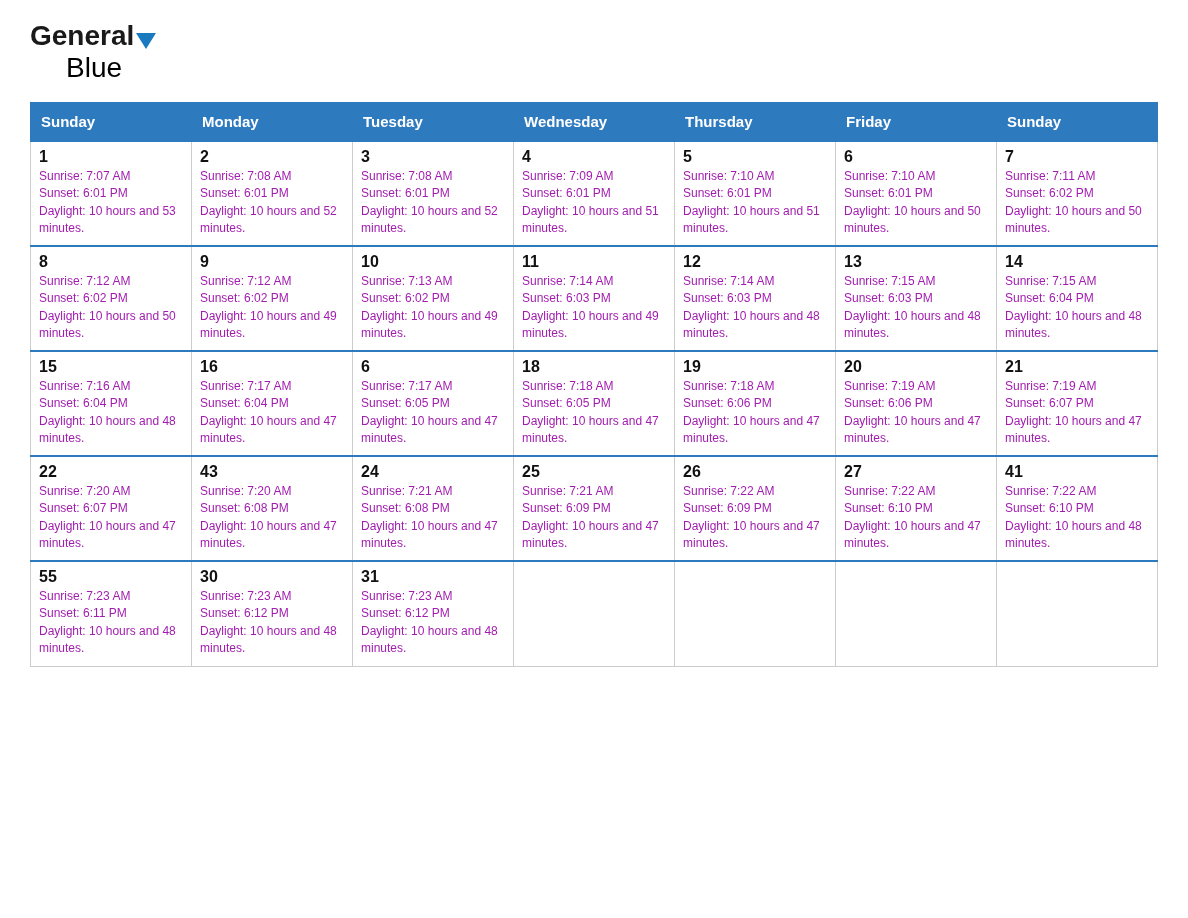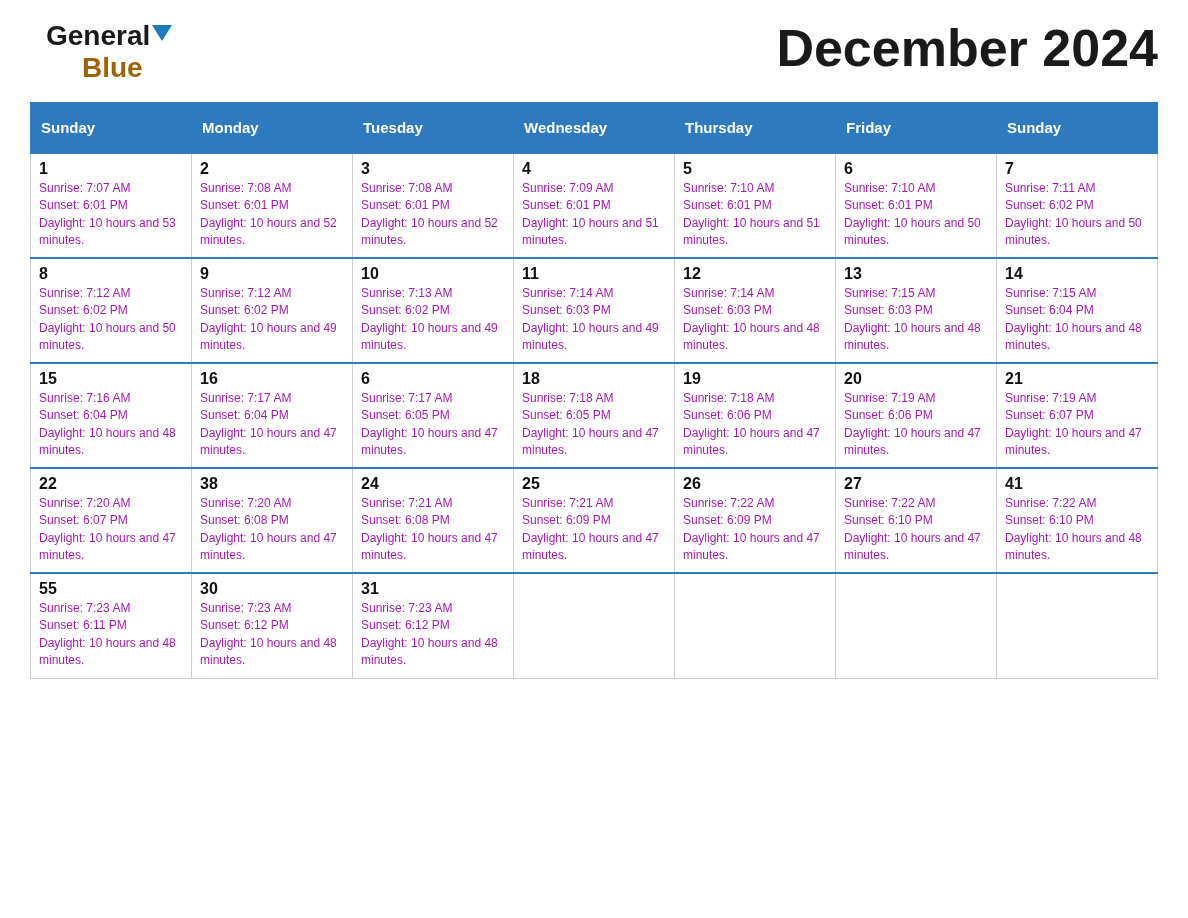--- a/index.html
+++ b/index.html
@@ -23,40 +23,39 @@
       flex-direction: column;
       align-items: flex-start;
     }
     .logo-text-general {
       font-size: 28px;
       font-weight: bold;
       color: #1a1a1a;
     }
     .logo-text-blue {
       font-size: 28px;
-      font-weight: bold;
-      color: #a16207;
+      font-weight: normal;
+      color: #000000;
       margin-left: 36px;
     }
     .logo-triangle {
       display: inline-block;
       width: 0;
       height: 0;
       border-left: 10px solid transparent;
       border-right: 10px solid transparent;
       border-top: 16px solid #1a7abf;
       margin-left: 2px;
       vertical-align: middle;
       position: relative;
       top: -3px;
     }
     .logo-row {
       display: flex;
-      align-items: center;
-      margin-left: 16px;
+      align-items: flex-end;
     }
 
     .title-area {
       text-align: right;
     }
     .calendar-title {
       font-size: 52px;
       font-weight: bold;
       color: #1a1a1a;
       line-height: 1.1;
@@ -71,21 +70,21 @@
     .calendar-table {
       width: 100%;
       border-collapse: collapse;
       table-layout: fixed;
     }
     .calendar-table th {
       background-color: #2e7abf;
       color: #fff;
       font-size: 15px;
       font-weight: bold;
-      padding: 16px 10px;
+      padding: 10px 10px;
       text-align: left;
       border: 1px solid #2e7abf;
     }
     .calendar-table td {
       border: 1px solid #ccc;
       vertical-align: top;
       padding: 6px 8px;
       font-size: 12.5px;
       color: #222;
       min-height: 90px;
@@ -124,21 +123,20 @@
   <div class="logo">
     <div class="logo-row">
       <span class="logo-text-general">General</span>
       <span class="logo-triangle"></span>
     </div>
     <div class="logo-row">
       <span class="logo-text-blue">Blue</span>
     </div>
   </div>
   <div class="title-area">
-    <div class="calendar-title">December 2024</div>
   </div>
 </div>
 
 <table class="calendar-table">
   <thead>
     <tr>
     <th>Sunday</th>
         <th>Monday</th>
         <th>Tuesday</th>
         <th>Wednesday</th>
@@ -192,21 +190,21 @@
         <td><span class="day-number">19</span>
 <span class="day-info">Sunrise: 7:18 AM<br>Sunset: 6:06 PM<br>Daylight: 10 hours and 47 minutes.</span></td>
         <td><span class="day-number">20</span>
 <span class="day-info">Sunrise: 7:19 AM<br>Sunset: 6:06 PM<br>Daylight: 10 hours and 47 minutes.</span></td>
         <td><span class="day-number">21</span>
 <span class="day-info">Sunrise: 7:19 AM<br>Sunset: 6:07 PM<br>Daylight: 10 hours and 47 minutes.</span></td>
       </tr>
       <tr class="week-row">
         <td><span class="day-number">22</span>
 <span class="day-info">Sunrise: 7:20 AM<br>Sunset: 6:07 PM<br>Daylight: 10 hours and 47 minutes.</span></td>
-        <td><span class="day-number">38</span>
+        <td><span class="day-number">43</span>
 <span class="day-info">Sunrise: 7:20 AM<br>Sunset: 6:08 PM<br>Daylight: 10 hours and 47 minutes.</span></td>
         <td><span class="day-number">24</span>
 <span class="day-info">Sunrise: 7:21 AM<br>Sunset: 6:08 PM<br>Daylight: 10 hours and 47 minutes.</span></td>
         <td><span class="day-number">25</span>
 <span class="day-info">Sunrise: 7:21 AM<br>Sunset: 6:09 PM<br>Daylight: 10 hours and 47 minutes.</span></td>
         <td><span class="day-number">26</span>
 <span class="day-info">Sunrise: 7:22 AM<br>Sunset: 6:09 PM<br>Daylight: 10 hours and 47 minutes.</span></td>
         <td><span class="day-number">27</span>
 <span class="day-info">Sunrise: 7:22 AM<br>Sunset: 6:10 PM<br>Daylight: 10 hours and 47 minutes.</span></td>
         <td><span class="day-number">41</span>

